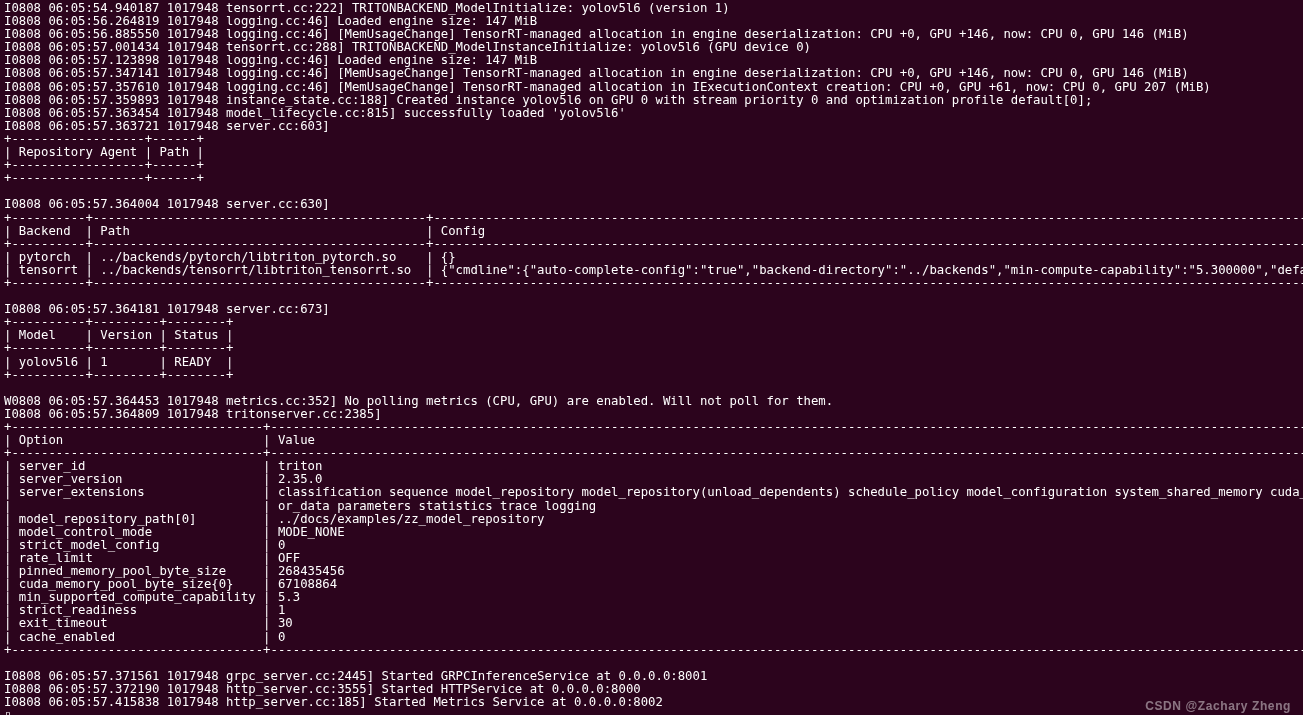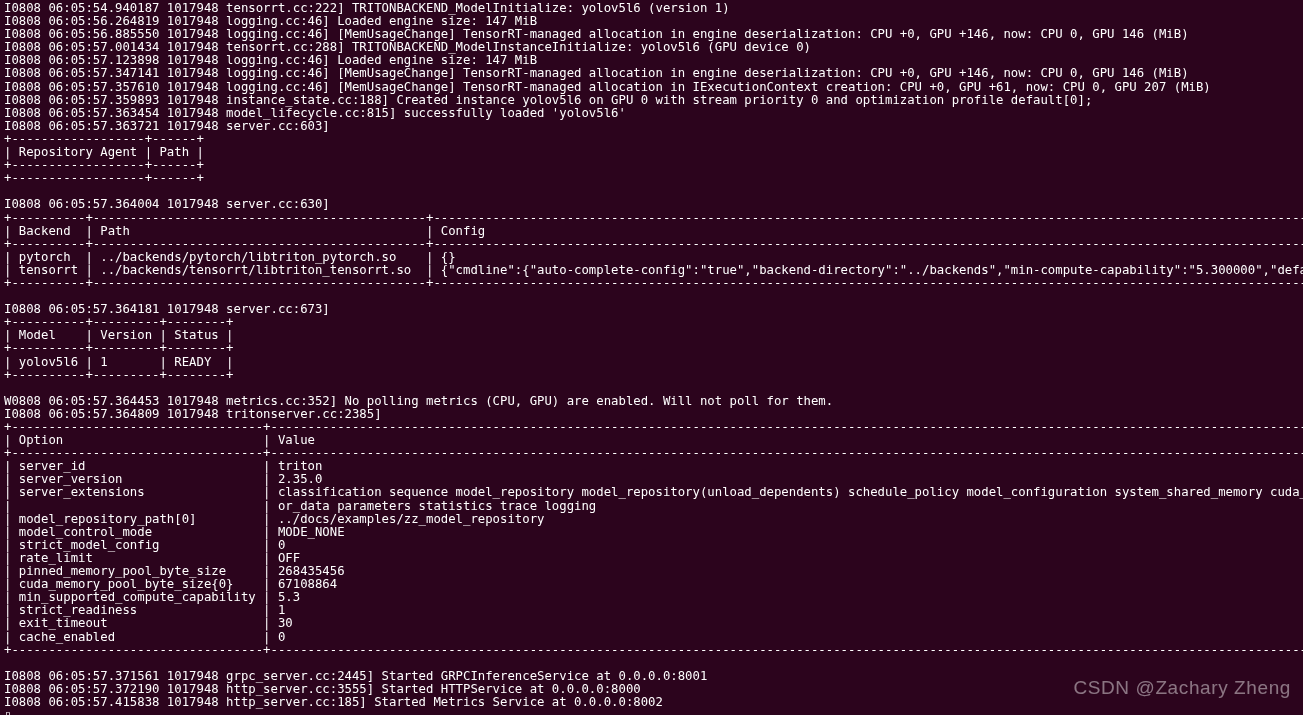--- a/index.html
+++ b/index.html
@@ -16,25 +16,25 @@
     font-family: "DejaVu Sans Mono", "Ubuntu Mono", Consolas, monospace;
     font-size: 12.3px;
     line-height: 13.1px;
     color: #ffffff;
     white-space: pre;
     padding: 0;
   }
   .watermark {
     position: absolute;
     right: 12px;
-    bottom: 16px;
+    bottom: 2px;
     color: rgba(255,255,255,0.45);
     font-family: Arial, sans-serif;
-    font-size: 19px;
-    font-weight: 400;
+    font-size: 12px;
+    font-weight: 700;
     letter-spacing: 0.6px;
     pointer-events: none;
   }
   .term-wrap {
     position: absolute;
     left: 0;
     right: 0;
     top: 0;
     bottom: 0;
     padding: 2px 4px;

